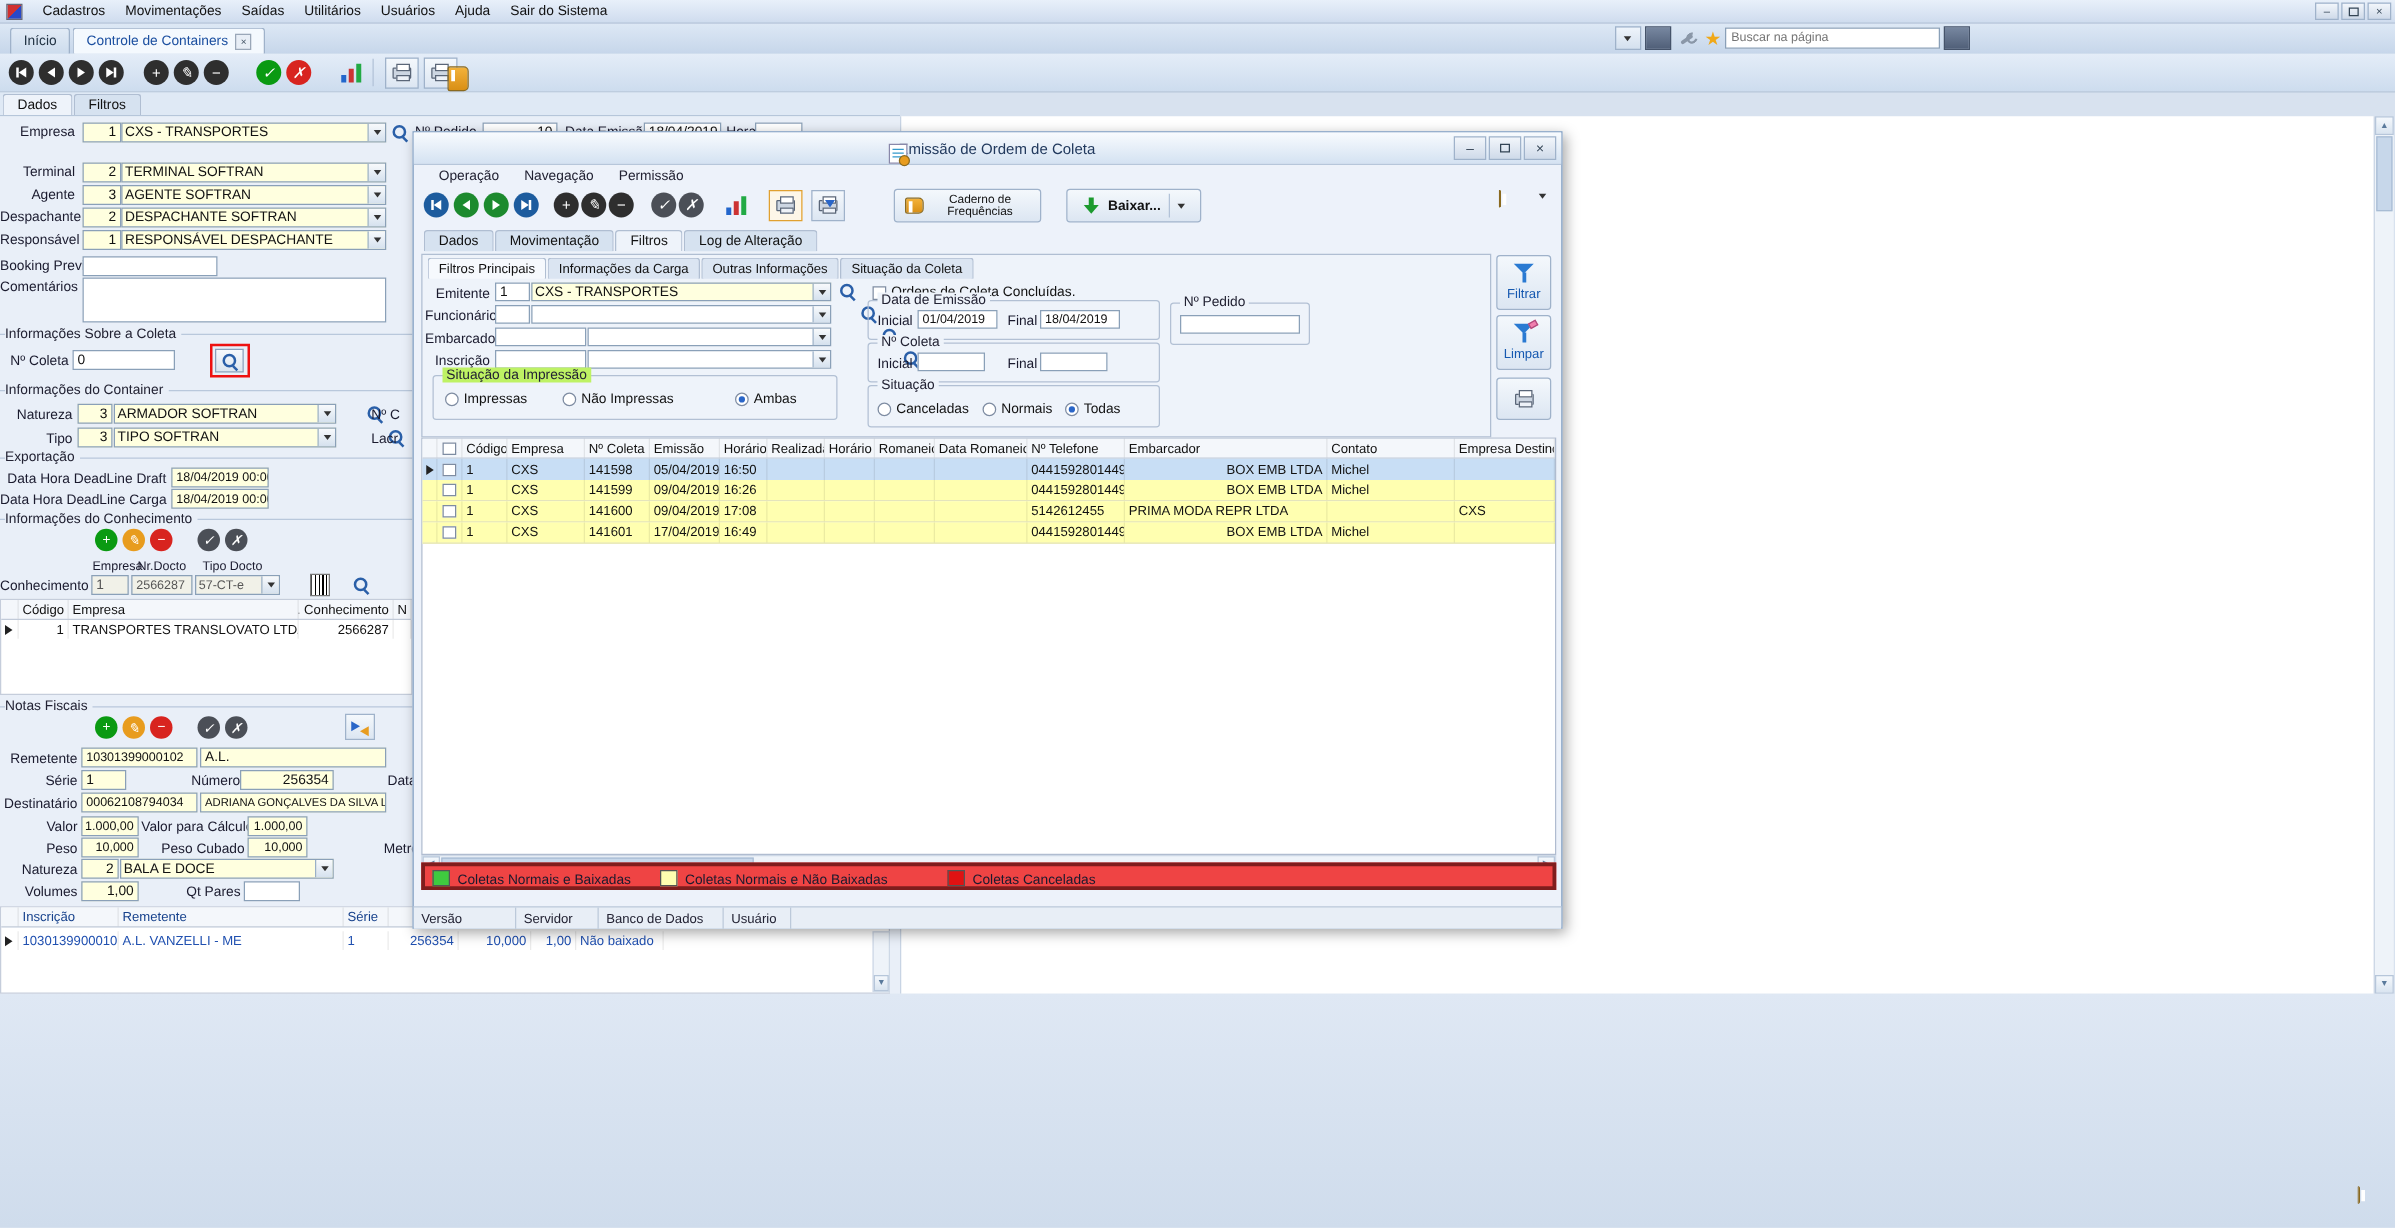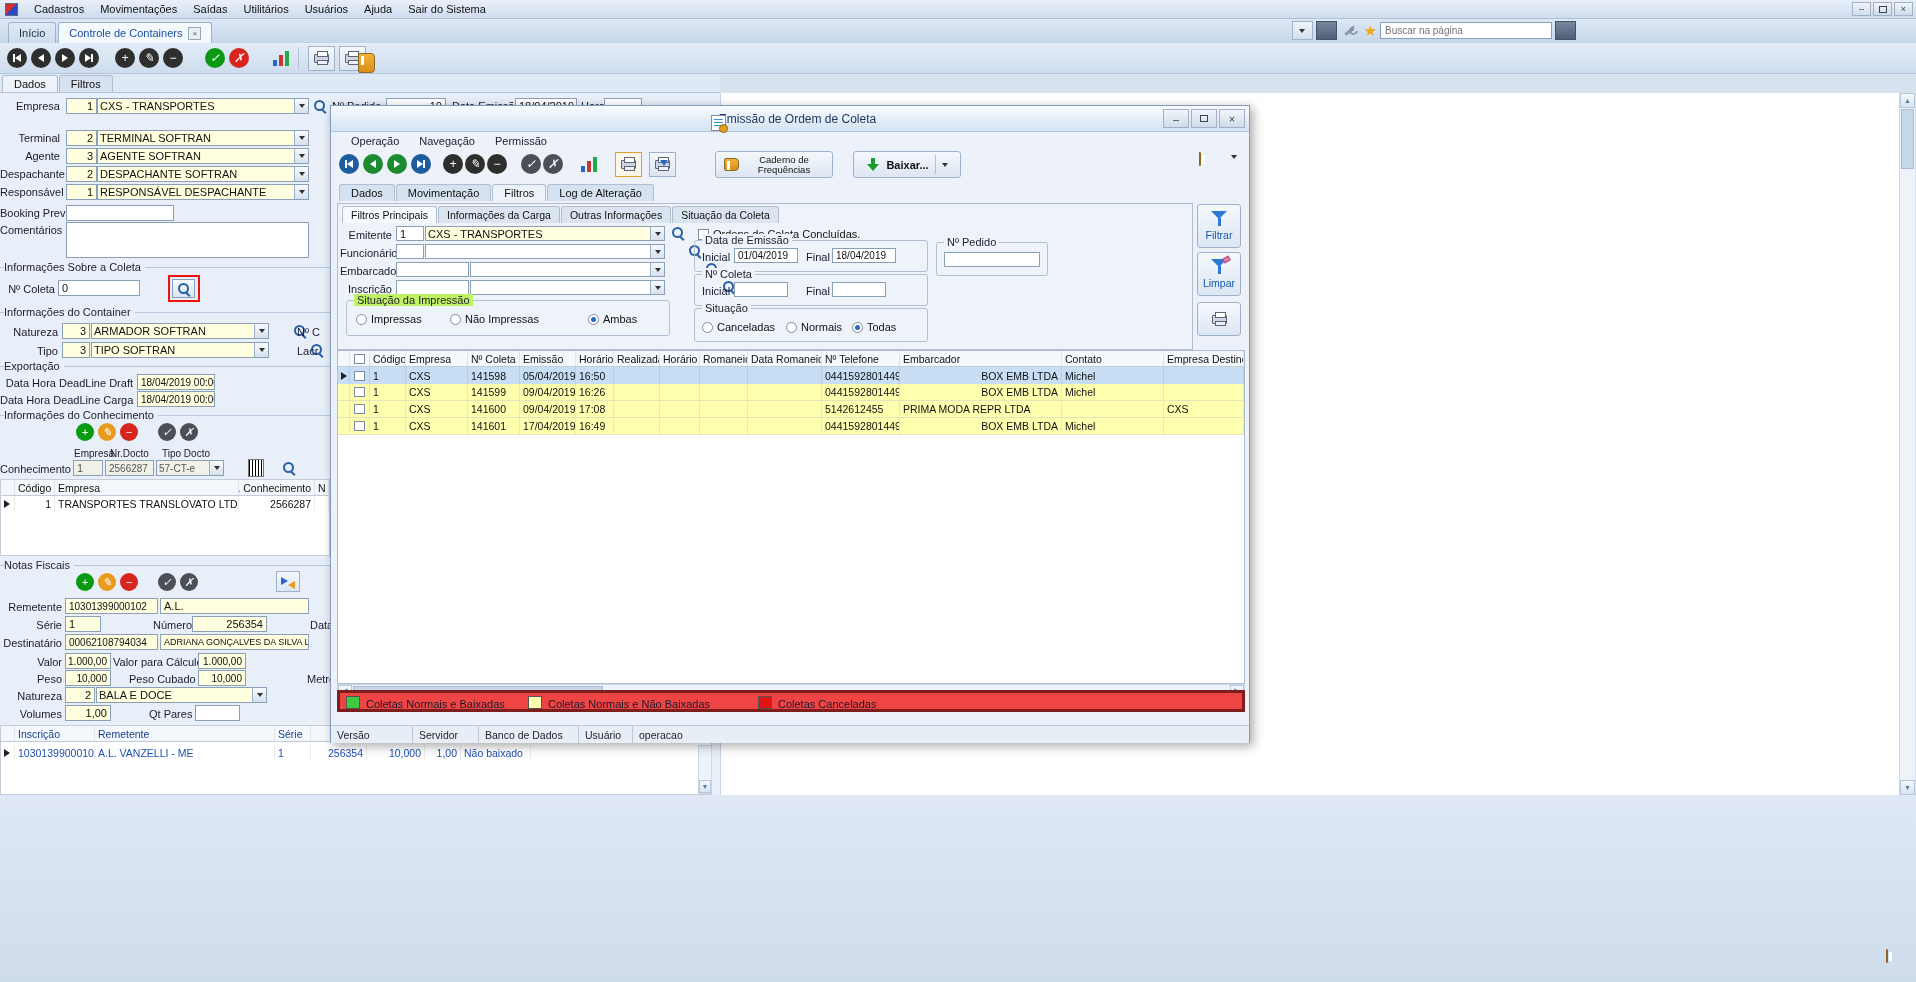--- a/index.html
+++ b/index.html
@@ -766,18 +766,17 @@
     <span class="L" style="left:208px;top:5px">Coletas Normais e Não Baixadas</span>
     <i class="lsw abs" style="left: 418px; top: 3px; background-color: rgb(224, 18, 18);"></i>
     <span class="L" style="left:438px;top:5px">Coletas Canceladas</span>
   </div>
 
   <div class="abs" style="left:0;top:619px;width:918px;height:18px;background:#e8eef6;border-top:1px solid #bcc9da;display:flex">
     <span class="sseg" style="width:82px">Versão</span>
     <span class="sseg" style="width:66px">Servidor</span>
     <span class="sseg" style="width:100px">Banco de Dados</span>
     <span class="sseg" style="width:54px">Usuário</span>
-    <span class="sseg" style="flex:1;border-right:none">operacao</span>
   </div>
 </div>
 
 
 
 
 </body></html>

